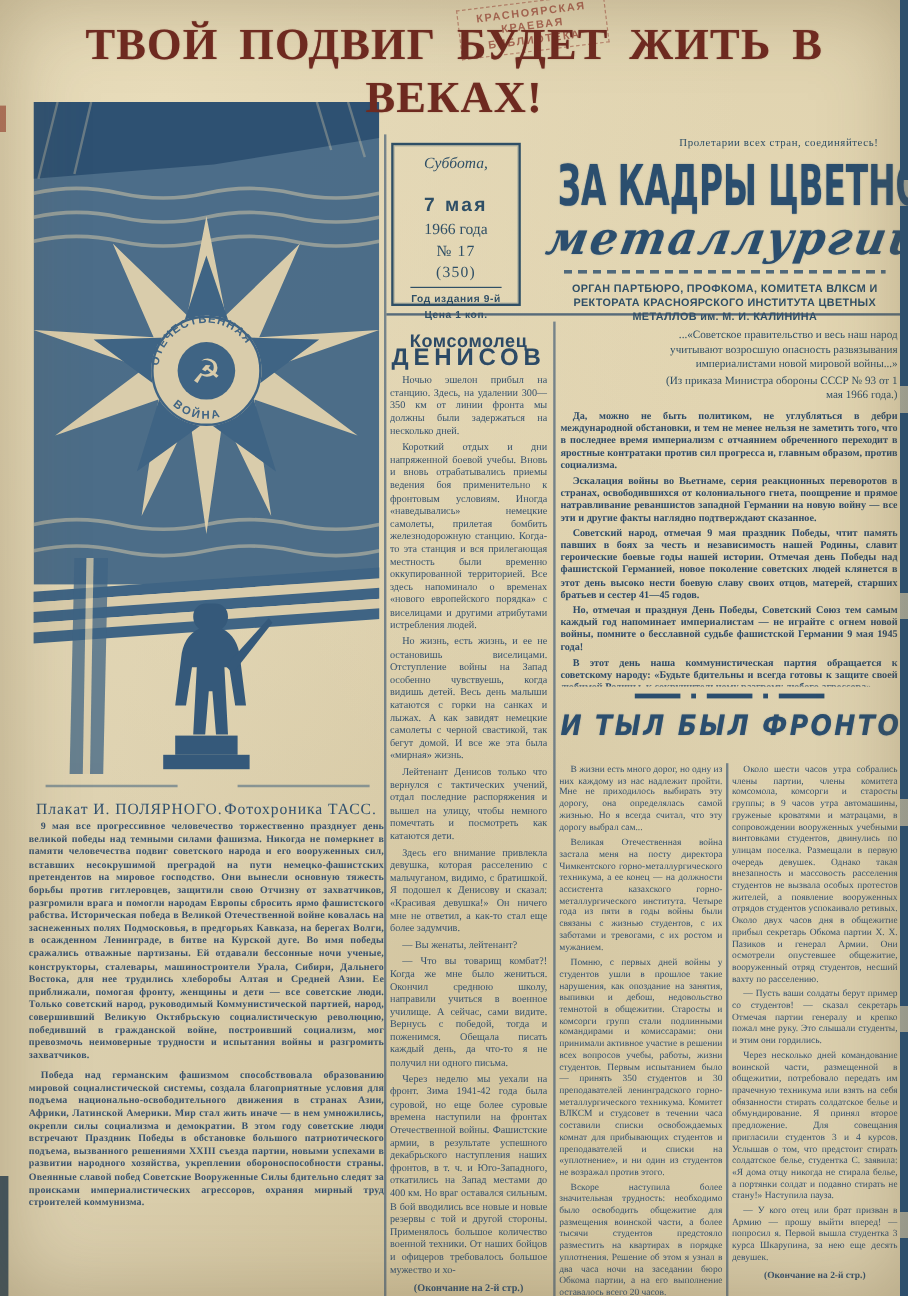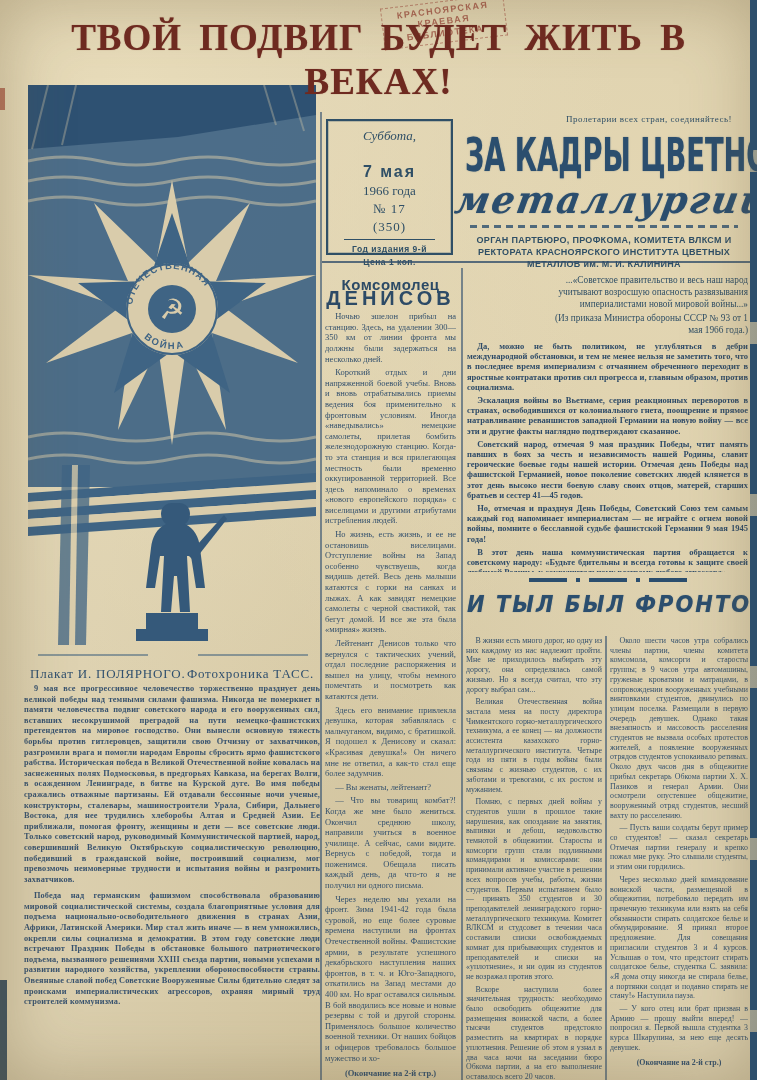--- a/index.html
+++ b/index.html
@@ -25,21 +25,21 @@
   .edge-mark-red{position:absolute;left:0;top:88px;width:5px;height:22px;background:#a5523f;opacity:.75;}
   .edge-strip-right{position:absolute;right:0;top:0;width:7px;height:1080px;z-index:3;
     background:repeating-linear-gradient(180deg,#2d4f6c 0 150px, rgba(45,79,108,.3) 150px 172px);}
   .edge-smudge-bl{position:absolute;left:0;bottom:0;width:7px;height:100px;background:#203c53;opacity:.85;}
   
   .vrule{position:absolute;width:1.5px;background:rgba(60,88,115,.65);}
   .hrule{position:absolute;height:2px;background:rgba(52,80,108,.8);}
   
   .poster{position:absolute;left:28px;top:85px;width:288px;height:578px;}
   
-  .issue-box{position:absolute;left:326px;top:119px;width:127px;height:136px;
+  .issue-box{position:absolute;left:326px;top:119px;width:108px;height:136px;
     border:2.5px solid #2f4f66;box-shadow:0 0 0 1px rgba(47,79,102,.25) inset;
     color:#2f4f66;text-align:center;padding-top:7px;box-sizing:border-box;}
   .ib-day{font-style:italic;font-size:13px;}
   .ib-date{font-weight:bold;font-size:16px;letter-spacing:2px;font-family:"Liberation Sans",sans-serif;margin-top:19px;}
   .ib-year{font-size:13px;margin-top:2px;}
   .ib-no{font-size:13px;margin-top:2px;letter-spacing:1px;}
   .ib-sep{width:74%;height:1px;background:#2f4f66;margin:4px auto 3px;}
   .ib-small{font-size:8.5px;font-weight:bold;letter-spacing:.5px;line-height:1.5;font-family:"Liberation Sans",sans-serif;}
   
   .slogan{position:absolute;left:444px;top:114px;width:288px;text-align:right;
@@ -212,21 +212,21 @@
     </div>
 
   <div class="mid-col">
     <div class="mid-h1">Комсомолец</div>
     <div class="mid-h2">ДЕНИСОВ</div>
     <div>
         <p class="para">Ночью эшелон прибыл на станцию. Здесь, на удалении 300—350 км от линии фронта мы должны были задержаться на несколько дней.</p>
         <p class="para">Короткий отдых и дни напряженной боевой учебы. Вновь и вновь отрабатывались приемы ведения боя применительно к фронтовым условиям. Иногда «наведывались» немецкие самолеты, прилетая бомбить железнодорожную станцию. Когда-то эта станция и вся прилегающая местность были временно оккупированной территорией. Все здесь напоминало о временах «нового европейского порядка» с виселицами и другими атрибутами истребления людей.</p>
         <p class="para">Но жизнь, есть жизнь, и ее не остановишь виселицами. Отступление войны на Запад особенно чувствуешь, когда видишь детей. Весь день малыши катаются с горки на санках и лыжах. А как завидят немецкие самолеты с черной свастикой, так бегут домой. И все же эта была «мирная» жизнь.</p>
         <p class="para">Лейтенант Денисов только что вернулся с тактических учений, отдал последние распоряжения и вышел на улицу, чтобы немного помечтать и посмотреть как катаются дети.</p>
-        <p class="para">Здесь его внимание привлекла девушка, которая забавлялась с мальчуганом, видимо, с братишкой. Я подошел к Денисову и сказал: «Красивая девушка!» Он ничего мне не ответил, а как-то стал еще более задумчив.</p>
+        <p class="para">Здесь его внимание привлекла девушка, которая расселению с мальчуганом, видимо, с братишкой. Я подошел к Денисову и сказал: «Красивая девушка!» Он ничего мне не ответил, а как-то стал еще более задумчив.</p>
         <p class="para">— Вы женаты, лейтенант?</p>
         <p class="para">— Что вы товарищ комбат?! Когда же мне было жениться. Окончил среднюю школу, направили учиться в военное училище. А сейчас, сами видите. Вернусь с победой, тогда и поженимся. Обещала писать каждый день, да что-то я не получил ни одного письма.</p>
         <p class="para">Через неделю мы уехали на фронт. Зима 1941-42 года была суровой, но еще более суровые времена наступили на фронтах Отечественной войны. Фашистские армии, в результате успешного декабрьского наступления наших фронтов, в т. ч. и Юго-Западного, откатились на Запад местами до 400 км. Но враг оставался сильным. В бой вводились все новые и новые резервы с той и другой стороны. Применялось большое количество военной техники. От наших бойцов и офицеров требовалось большое мужество и хо-</p>
       </div>
     <div class="continuation">(Окончание на 2-й стр.)</div>
   </div>
 
   <div class="right-top">
     <div class="epigraph">...«Советское правительство и весь наш народ учитывают возросшую опасность развязывания империалистами новой мировой войны...»</div>
     <div class="epigraph-attr">(Из приказа Министра обороны СССР № 93 от 1 мая 1966 года.)</div>

